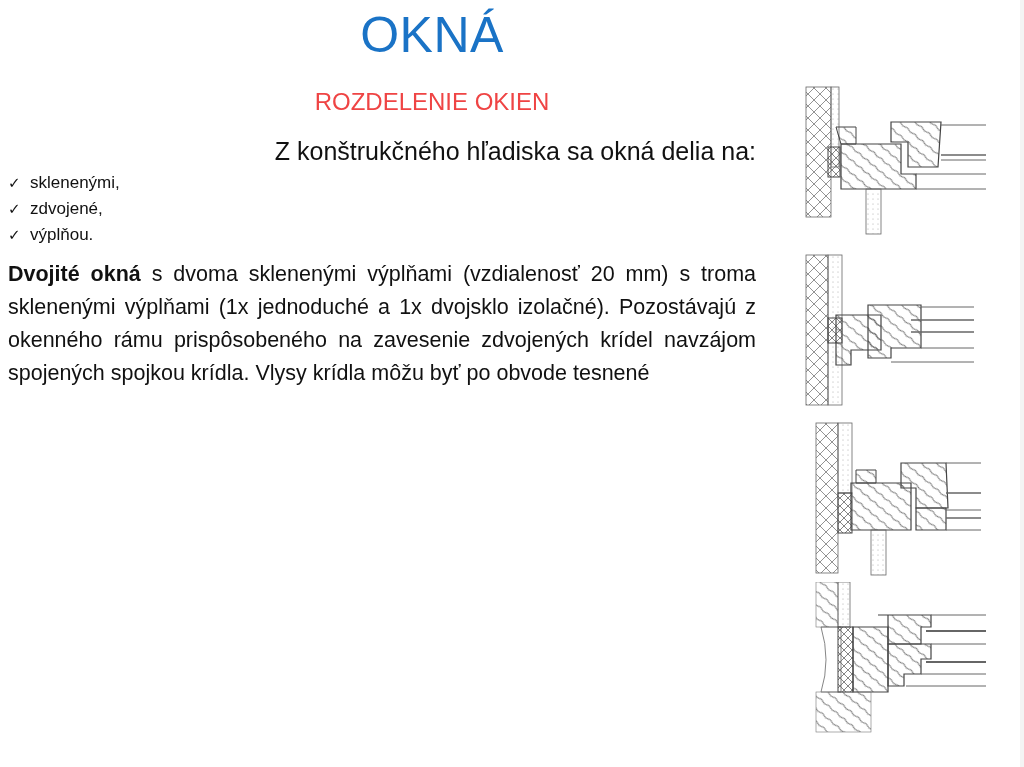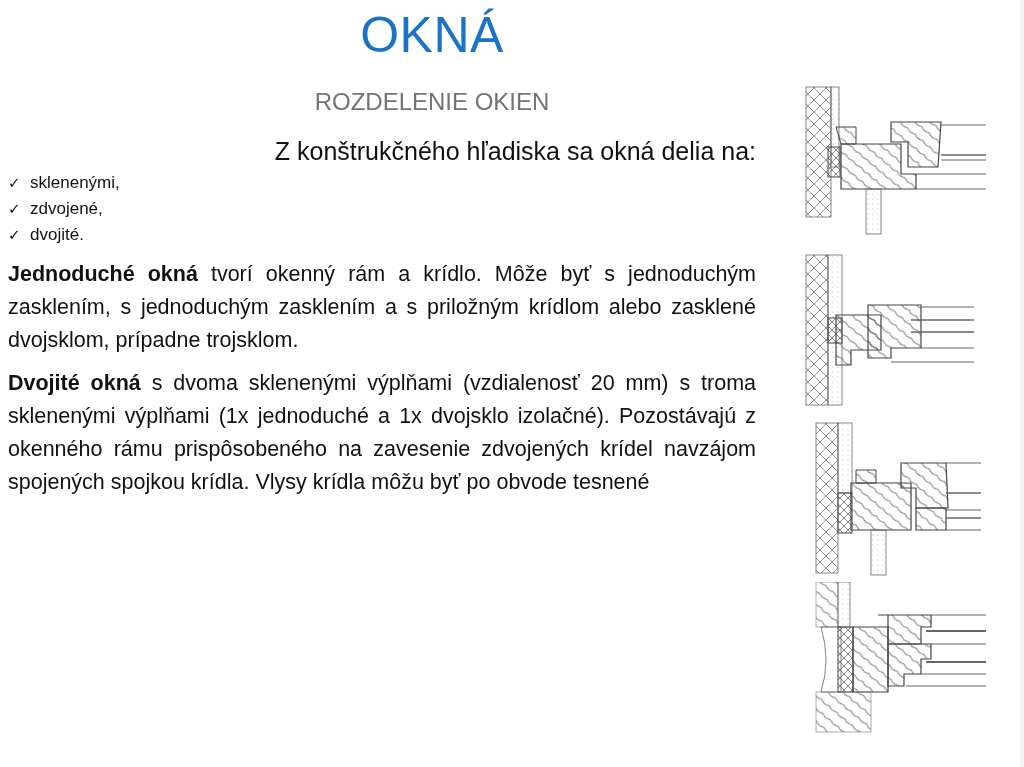--- a/index.html
+++ b/index.html
@@ -34,21 +34,21 @@
       margin: 0;
       font-weight: normal;
     }
     .subtitle {
       position: absolute;
       left: 0;
       width: 864px;
       top: 88px;
       text-align: center;
       font-size: 24px;
-      color: #737373;
+      color: #ef4444;
       margin: 0;
       font-weight: normal;
     }
     .body-text {
       position: absolute;
       left: 8px;
       top: 134px;
       width: 748px;
     }
     .intro {
@@ -116,25 +116,24 @@
       <li>
         <span class="check">✓</span>
         <span>sklenenými,</span>
       </li>
       <li>
         <span class="check">✓</span>
         <span>zdvojené,</span>
       </li>
       <li>
         <span class="check">✓</span>
-        <span>dvojité.</span>
+        <span>výplňou.</span>
       </li>
     </ul>
 
-    <p class="para"><b>Jednoduché okná</b><span> tvorí okenný rám a krídlo. Môže byť s jednoduchým zasklením, s jednoduchým zasklením a s priložným krídlom alebo zasklené dvojsklom, prípadne trojsklom.</span></p>
 
     <p class="para"><b>Dvojité okná</b><span> s dvoma sklenenými výplňami (vzdialenosť 20 mm) s troma sklenenými výplňami (1x jednoduché a 1x dvojsklo izolačné). Pozostávajú z okenného rámu prispôsobeného na zavesenie zdvojených krídel navzájom spojených spojkou krídla. Vlysy krídla môžu  byť po obvode tesnené</span></p>
 
   </div>
 
   <div class="drawings">
     <svg width="0" height="0" style="position:absolute">
       <defs>
         <pattern id="crosshatch" width="12" height="12" patternUnits="userSpaceOnUse">
           <path d="M0,0 L12,12 M12,0 L0,12" stroke="#777" stroke-width="0.8"></path>

